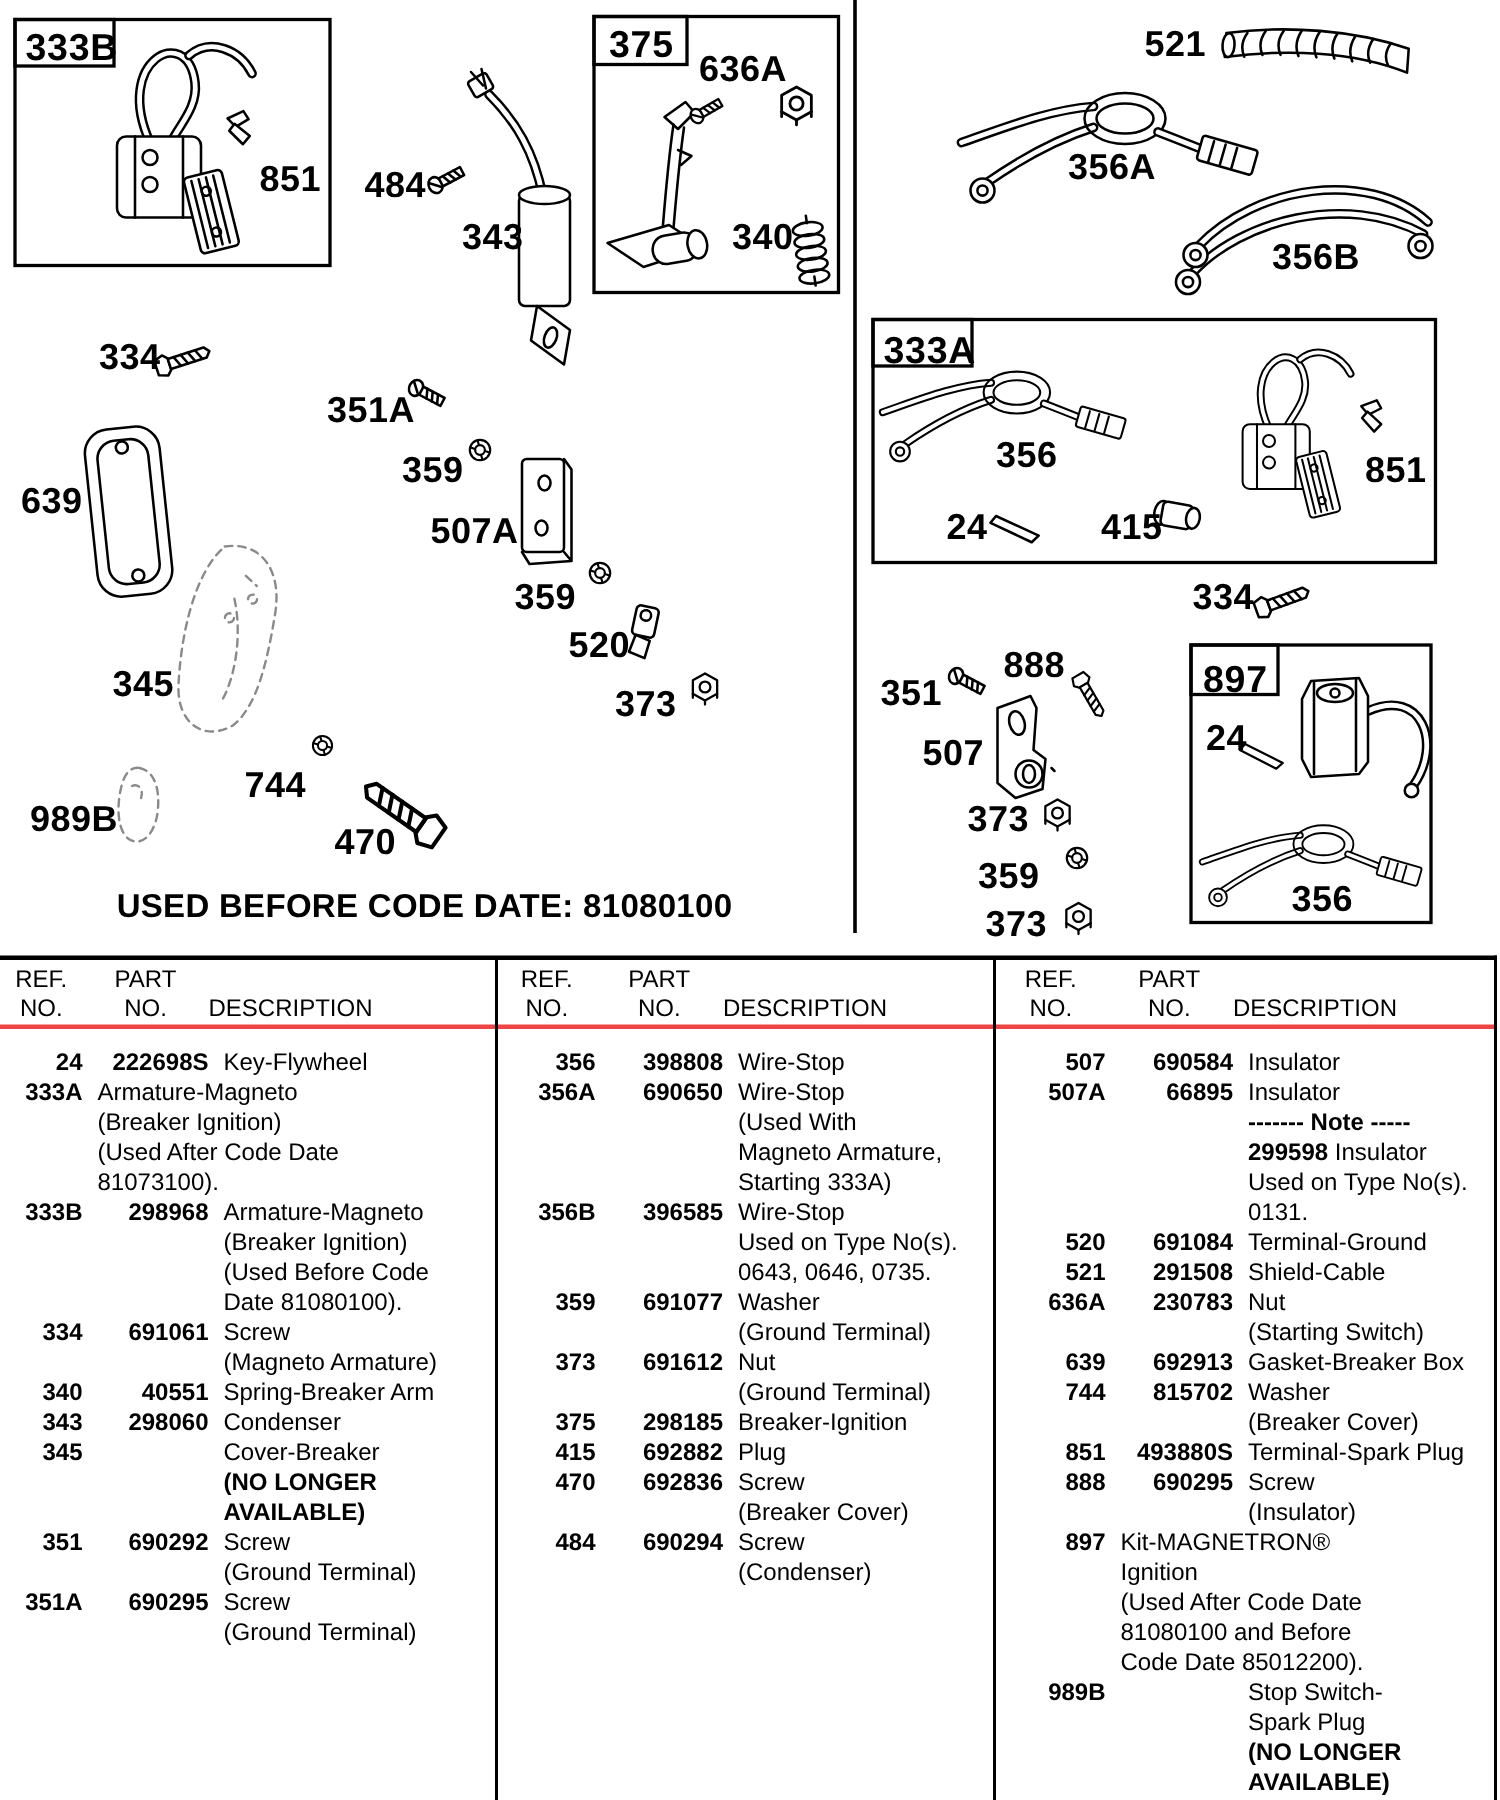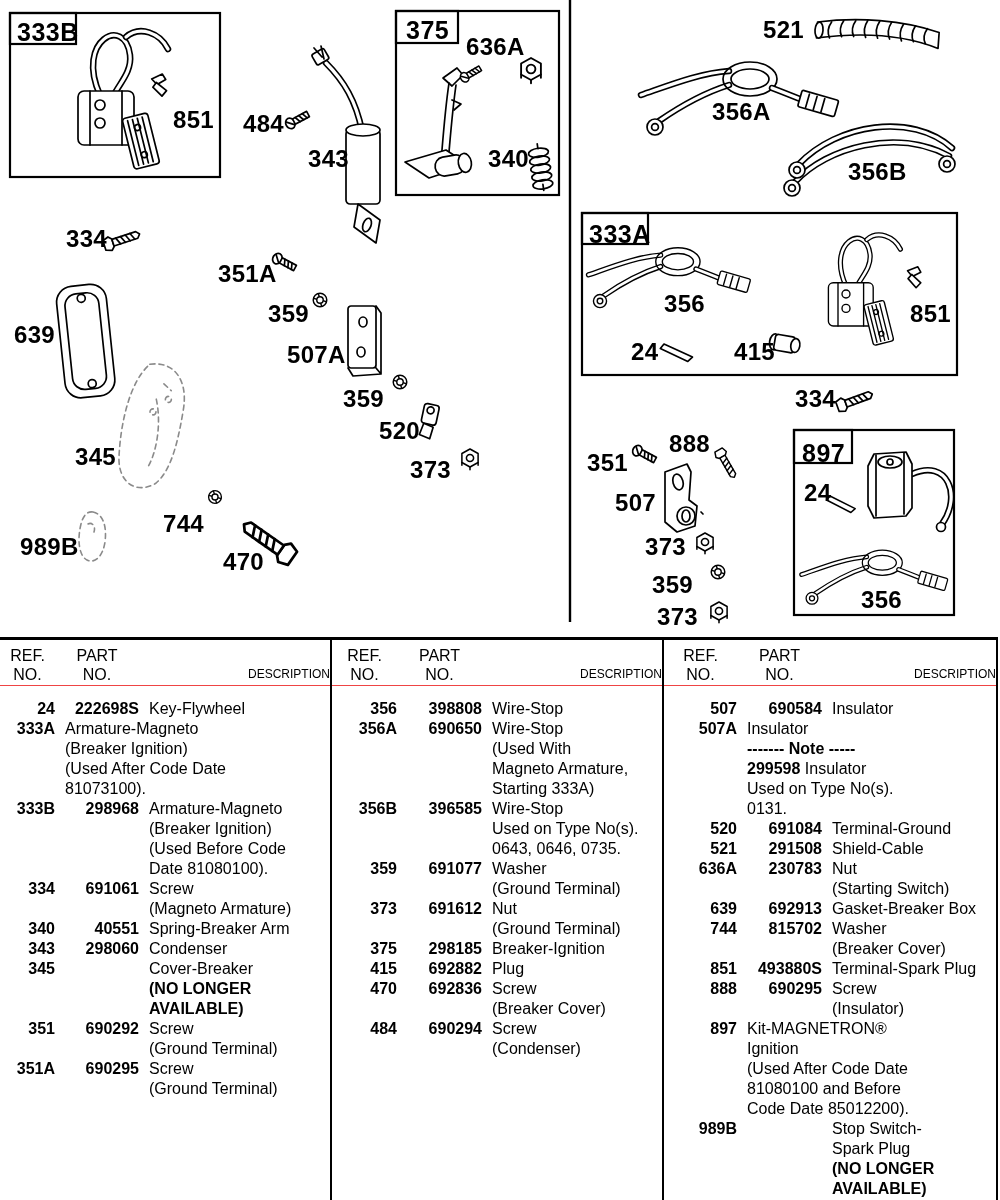--- a/index.html
+++ b/index.html
@@ -13,25 +13,25 @@
   .dashed{fill:none;stroke:#8a8a8a;stroke-width:1.6;stroke-dasharray:5 4;stroke-linecap:round;}
   .boxline{fill:none;stroke:#000;stroke-width:2.2;}
   .plabel{position:absolute;font-weight:bold;font-size:24px;white-space:nowrap;letter-spacing:.3px;}
   .blabel{position:absolute;font-weight:bold;font-size:25px;white-space:nowrap;letter-spacing:.5px;}
   .code-note{position:absolute;left:0;top:591px;width:566px;text-align:center;
              font-weight:bold;font-size:22px;letter-spacing:.2px;}
   .parts-table{position:absolute;left:0;top:637px;width:996px;height:563px;display:flex;
                border-top:3px solid #000;border-right:2px solid #000;box-sizing:content-box;}
   .pt-col{width:332px;border-right:2px solid #000;box-sizing:border-box;display:flex;flex-direction:column;}
   .pt-col:last-child{border-right:none;}
-  .pt-head{height:46px;border-bottom:1px solid #ef4444;display:grid;
+  .pt-head{height:46px;border-bottom:3px solid #ef4444;display:grid;
            grid-template-columns:var(--refw) var(--partw) 1fr;align-items:end;
            padding-top:4px;box-sizing:border-box;}
   .h-two{text-align:center;font-size:16px;line-height:19px;padding-bottom:1px;}
-  .h-desc{text-align:right;font-size:12px;line-height:19px;padding-bottom:1px;}
+  .h-desc{text-align:left;font-size:16px;line-height:19px;padding-bottom:1px;}
   .pt-body{padding-top:13px;font-size:16px;line-height:20px;}
   .row{display:grid;grid-template-columns:var(--refw) var(--partw) 1fr;}
   .c-ref,.c-part{text-align:right;font-weight:bold;white-space:nowrap;}
   .c-desc{padding-left:10px;white-space:nowrap;}
   .c-desc .bold{font-weight:bold;}
 </style>
 </head>
 <body>
 
 <div class="page">
@@ -285,20 +285,21 @@
       <div class="plabel" style="left: 669px; top: 430px;">888</div>
       <div class="plabel" style="left: 587px; top: 449px;">351</div>
       <div class="plabel" style="left: 615px; top: 489px;">507</div>
       <div class="plabel" style="left: 645px; top: 533px;">373</div>
       <div class="plabel" style="left: 652px; top: 571px;">359</div>
       <div class="plabel" style="left: 657px; top: 603px;">373</div>
       <div class="plabel" style="left: 804px; top: 479px;">24</div>
       <div class="plabel" style="left: 861px; top: 586px;">356</div>
     </div>
 
+  <div class="code-note">USED BEFORE CODE DATE: 81080100</div>
 
   <div class="parts-table">
     <div class="pt-col" style="--refw:55px;--partw:84px">
       <div class="pt-head">
         <div class="h-two">
             <div>REF.</div>
             <div>NO.</div>
           </div>
         <div class="h-two">
             <div>PART</div>
@@ -484,20 +485,21 @@
       <div class="pt-body" id="tbody-2">
           <div class="row">
             <div class="c-ref">507</div>
             <div class="c-part">690584</div>
             <div class="c-desc">
               <div class="line"><span>Insulator</span></div>
             </div>
           </div>
           <div class="row">
             <div class="c-ref">507A</div>
+            <div class="c-part">66895</div>
             <div class="c-desc">
               <div class="line"><span>Insulator</span></div>
               <div class="line"><span class="bold">------- Note -----</span></div>
               <div class="line"><span class="bold">299598 </span><span>Insulator</span></div>
               <div class="line"><span>Used on Type No(s).</span></div>
               <div class="line"><span>0131.</span></div>
             </div>
           </div>
           <div class="row">
             <div class="c-ref">520</div>

